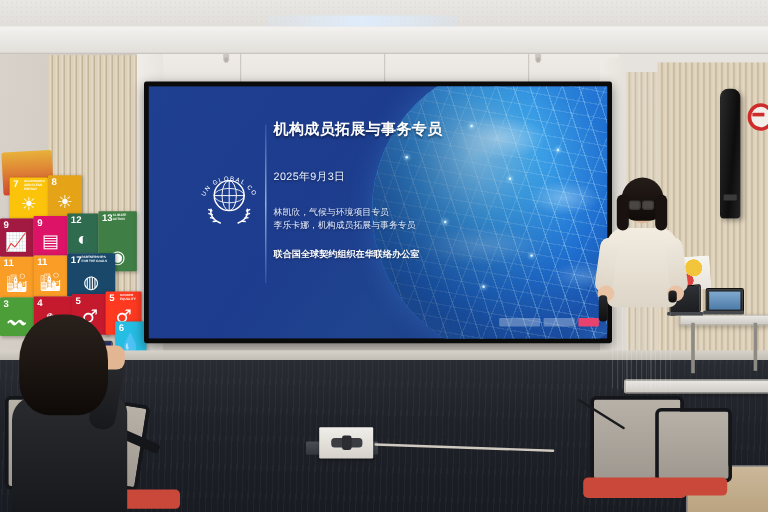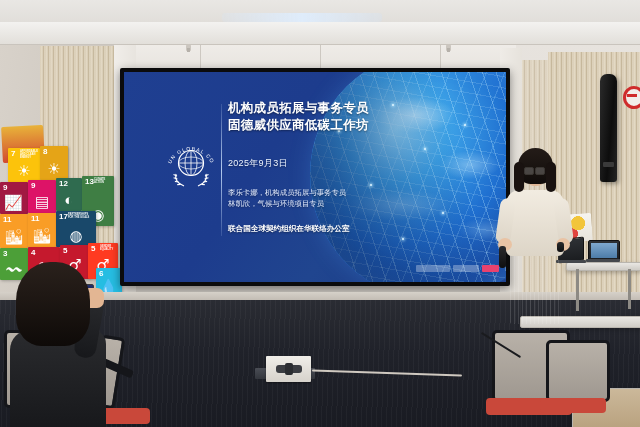--- a/index.html
+++ b/index.html
@@ -314,26 +314,25 @@
         <path d="M 15,42 l -3.5,-1.6 M 15.4,45 l -3.8,-1.2 M 16.6,48 l -3.7,-.6 M 18.6,50.4 l -3.4,.2" stroke="#ffffff" stroke-width="1.1" fill="none"></path>
         <path d="M 43,42 l 3.5,-1.6 M 42.6,45 l 3.8,-1.2 M 41.4,48 l 3.7,-.6 M 39.4,50.4 l 3.4,.2" stroke="#ffffff" stroke-width="1.1" fill="none"></path>
       </svg>
     </div>
 
     <div class="accent-rule"></div>
 
     <div class="slide-text">
       <div class="s-title">
         <div>机构成员拓展与事务专员</div>
-        <div>固德威供应商低碳工作坊</div>
       </div>
       <div class="s-date">2025年9月3日</div>
       <div class="s-people">
+        <div>林凯欣，气候与环境项目专员</div>
         <div>李乐卡娜，机构成员拓展与事务专员</div>
-        <div>林凯欣，气候与环境项目专员</div>
       </div>
       <div class="s-org">联合国全球契约组织在华联络办公室</div>
     </div>
 
     <div class="slide-bar">
       <span class="sb-pill" style="width:34px;"></span>
       <span class="sb-pill" style="width:26px;"></span>
       <span class="sb-badge"></span>
     </div>
   </div>

